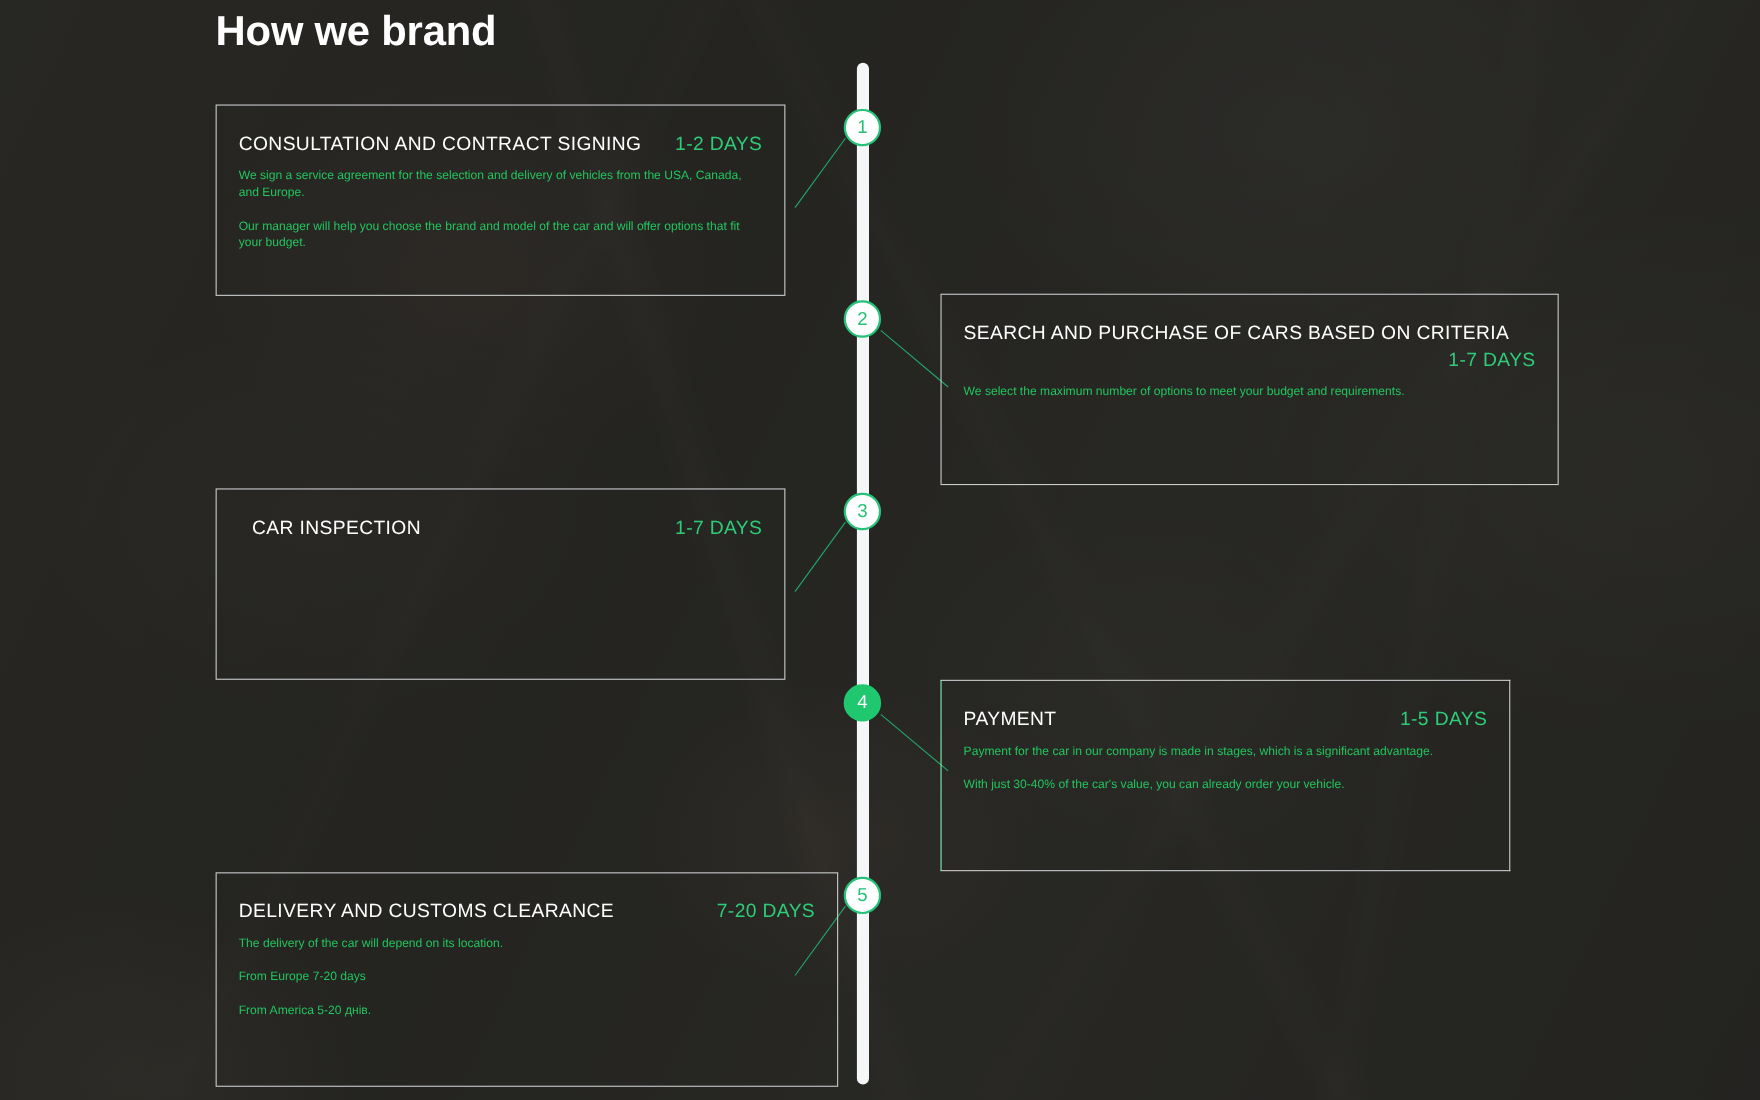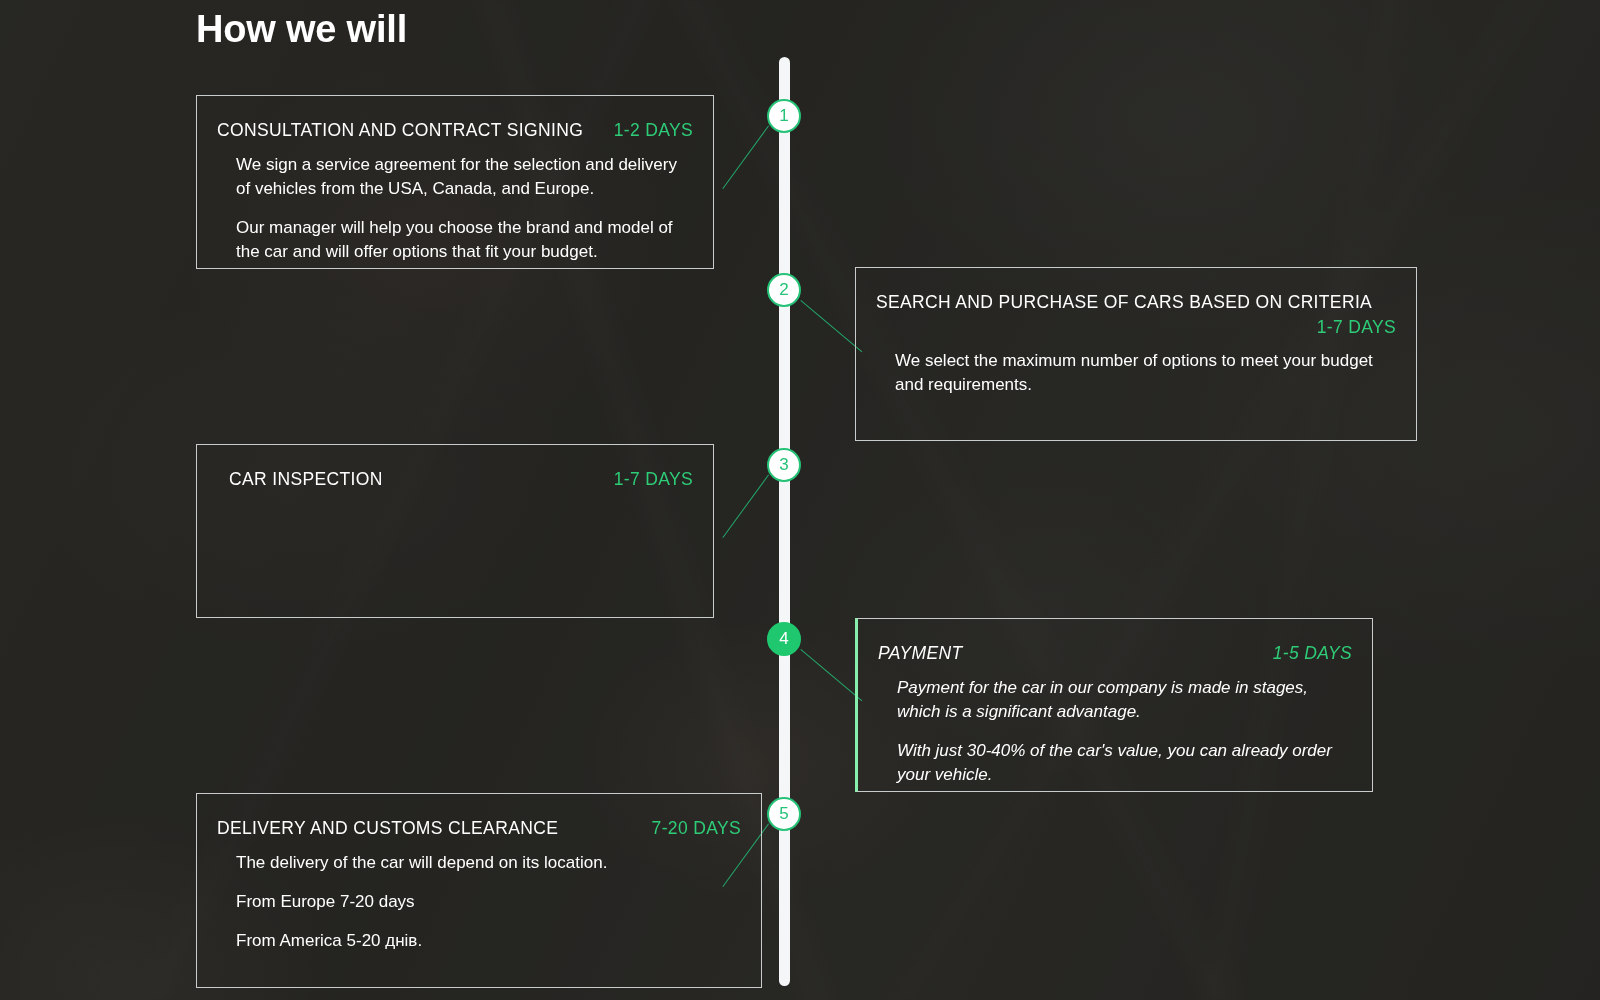--- a/index.html
+++ b/index.html
@@ -104,21 +104,21 @@
     z-index: 3;
   }
 
   
   .card {
     position: absolute;
     border: 1px solid #c9cccd;
     padding: 22px 20px 20px 20px;
     z-index: 4;
   }
-  .card.accent { border-left: 3px solid #86efac; font-style: italic; }
+  .card.accent { border-left: 1px solid #86efac; }
 
   .card-head {
     display: flex;
     flex-wrap: wrap;
     justify-content: space-between;
     align-items: baseline;
     margin-bottom: 10px;
   }
   .card-title {
     font-size: 17.5px;
@@ -128,38 +128,37 @@
   }
   .card-days {
     font-size: 17.5px;
     color: #2ecc77;
     letter-spacing: .35px;
     white-space: nowrap;
     margin-left: auto;
     line-height: 1.4;
   }
   .card-body p {
-    font-size: 17px;
+    font-size: 11px;
     line-height: 1.42;
-    color: #ffffff;
+    color: #22c55e;
     margin-top: 15px;
-    margin-left: 19px;
   }
   .card-body p:first-child { margin-top: 8px; }
 </style>
 </head>
 <body>
 
 <div id="page">
 
   <div id="bg-photo"></div>
   <div id="bg-streaks"></div>
   <div id="bg-dim"></div>
 
-  <h1 id="heading">How we will</h1>
+  <h1 id="heading">How we brand</h1>
 
   <div id="spine"></div>
 
   <div class="connector" style="left:769px; top:126px; width:78px; transform:rotate(126deg);"></div>
   <div class="connector" style="left:801px; top:300px; width:80px; transform:rotate(40deg);"></div>
   <div class="connector" style="left:769px; top:475px; width:78px; transform:rotate(126deg);"></div>
   <div class="connector" style="left:801px; top:649px; width:80px; transform:rotate(40deg);"></div>
   <div class="connector" style="left:769px; top:824px; width:78px; transform:rotate(126deg);"></div>
 
   <div class="marker" style="left:767px; top:99px;">1</div>

